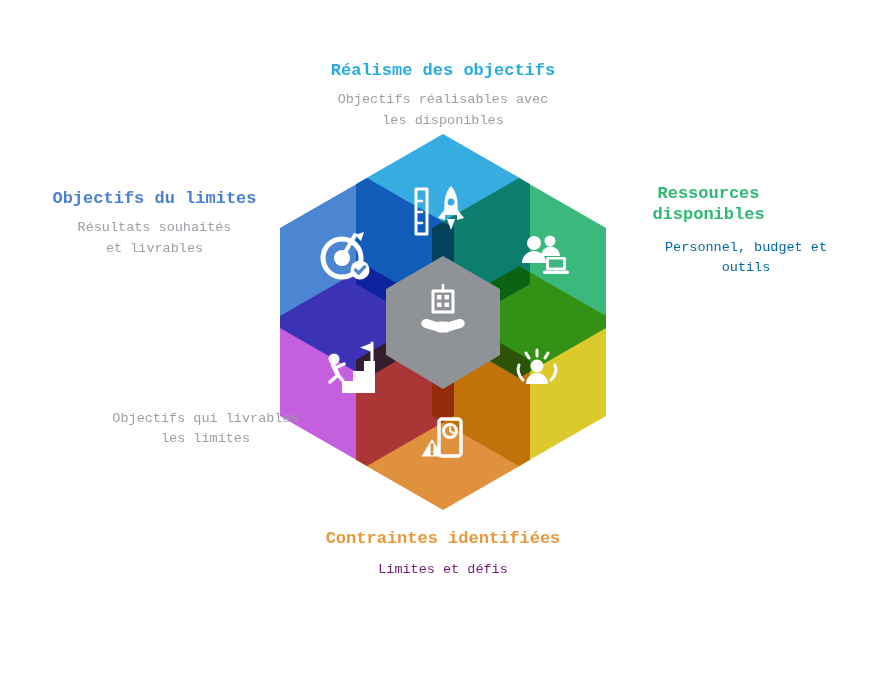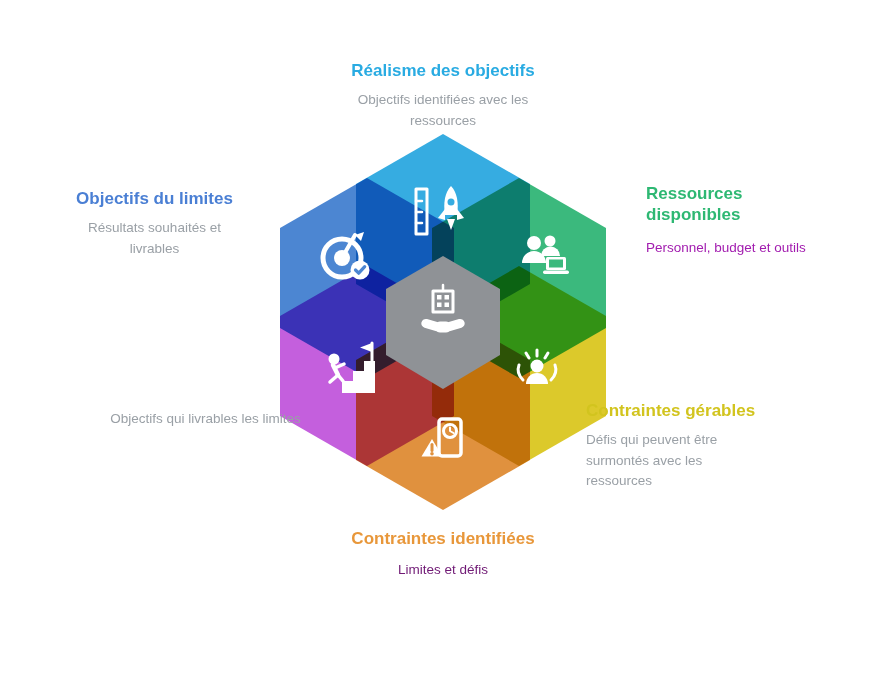--- a/index.html
+++ b/index.html
@@ -7,31 +7,31 @@
   body {
     background: #ffffff;
     font-family: "Liberation Sans", sans-serif;
     position: relative;
     overflow: hidden;
   }
   .canvas { position: absolute; inset: 0; width: 888px; height: 691px; }
   svg.diagram { position: absolute; left: 0; top: 0; isolation: isolate; }
   .hex { mix-blend-mode: multiply; }
 
-  .label { position: absolute; }
+  .label { position: absolute; font-family: Liberation Mono, monospace; }
   .label .title { font-size: 17px; font-weight: bold; line-height: 1.25; }
   .label .desc  { font-size: 13.5px; line-height: 1.5; margin-top: 9px; }
 
   .label-top { left: 283px; top: 60px; width: 320px; text-align: center; }
   .label-top .desc { width: 225px; margin-left: auto; margin-right: auto; }
 
   .label-left { left: 52px; top: 188px; width: 205px; text-align: center; }
   .label-left .desc { width: 165px; margin-left: auto; margin-right: auto; }
 
-  .label-right { left: 646px; top: 183px; width: 200px; text-align: left; }
+  .label-right { left: 646px; top: 183px; width: 200px; text-align: center; }
   .label-right .title { width: 125px; }
   .label-right .desc { margin-top: 12px; }
 
   .label-bottom-left { left: 98px; top: 400px; width: 215px; text-align: center; }
   .label-bottom-left .desc { width: 200px; margin-left: auto; margin-right: auto; }
 
   .label-bottom-right { left: 586px; top: 400px; width: 190px; text-align: left; }
   .label-bottom-right .desc { width: 160px; }
 
   .label-bottom { left: 293px; top: 528px; width: 300px; text-align: center; }
@@ -129,40 +129,36 @@
         <rect x="1.5" y="-17.5" width="4.5" height="4.5" fill="#ffffff"></rect>
         <rect x="-22" y="1" width="24" height="9" rx="4.5" fill="#ffffff" transform="rotate(16 -10 5.5)"></rect>
         <rect x="-2" y="1" width="24" height="9" rx="4.5" fill="#ffffff" transform="rotate(-16 10 5.5)"></rect>
         <rect x="-6.5" y="1.5" width="13" height="11" rx="3.5" fill="#ffffff"></rect>
       </g>
     </g>
   </svg>
 
   <div class="label label-top">
     <div class="title" style="color: rgb(41, 171, 226);">Réalisme des objectifs</div>
-    <div class="desc" style="color: rgb(154, 160, 166);">Objectifs identifiées avec les ressources</div>
+    <div class="desc" style="color: rgb(154, 160, 166);">Objectifs réalisables avec les disponibles</div>
   </div>
 
   <div class="label label-left">
     <div class="title" style="color: rgb(74, 127, 212);">Objectifs du limites</div>
     <div class="desc" style="color: rgb(154, 160, 166); text-align: center;">Résultats souhaités et livrables</div>
   </div>
 
   <div class="label label-right">
     <div class="title" style="color: rgb(46, 184, 115);">Ressources disponibles</div>
-    <div class="desc" style="color: #a21caf;">Personnel, budget et outils</div>
+    <div class="desc" style="color: #0369a1;">Personnel, budget et outils</div>
   </div>
 
   <div class="label label-bottom-left">
     <div class="desc" style="color: rgb(154, 160, 166);">Objectifs qui livrables les limites</div>
   </div>
 
-  <div class="label label-bottom-right">
-    <div class="title" style="color: rgb(210, 196, 30);">Contraintes gérables</div>
-    <div class="desc" style="color: rgb(154, 160, 166);">Défis qui peuvent être surmontés avec les ressources</div>
-  </div>
 
   <div class="label label-bottom">
     <div class="title" style="color: rgb(232, 151, 58);">Contraintes identifiées</div>
     <div class="desc" style="color: #701a75;">Limites et défis</div>
   </div>
 
 </div>
 
 </body></html>

